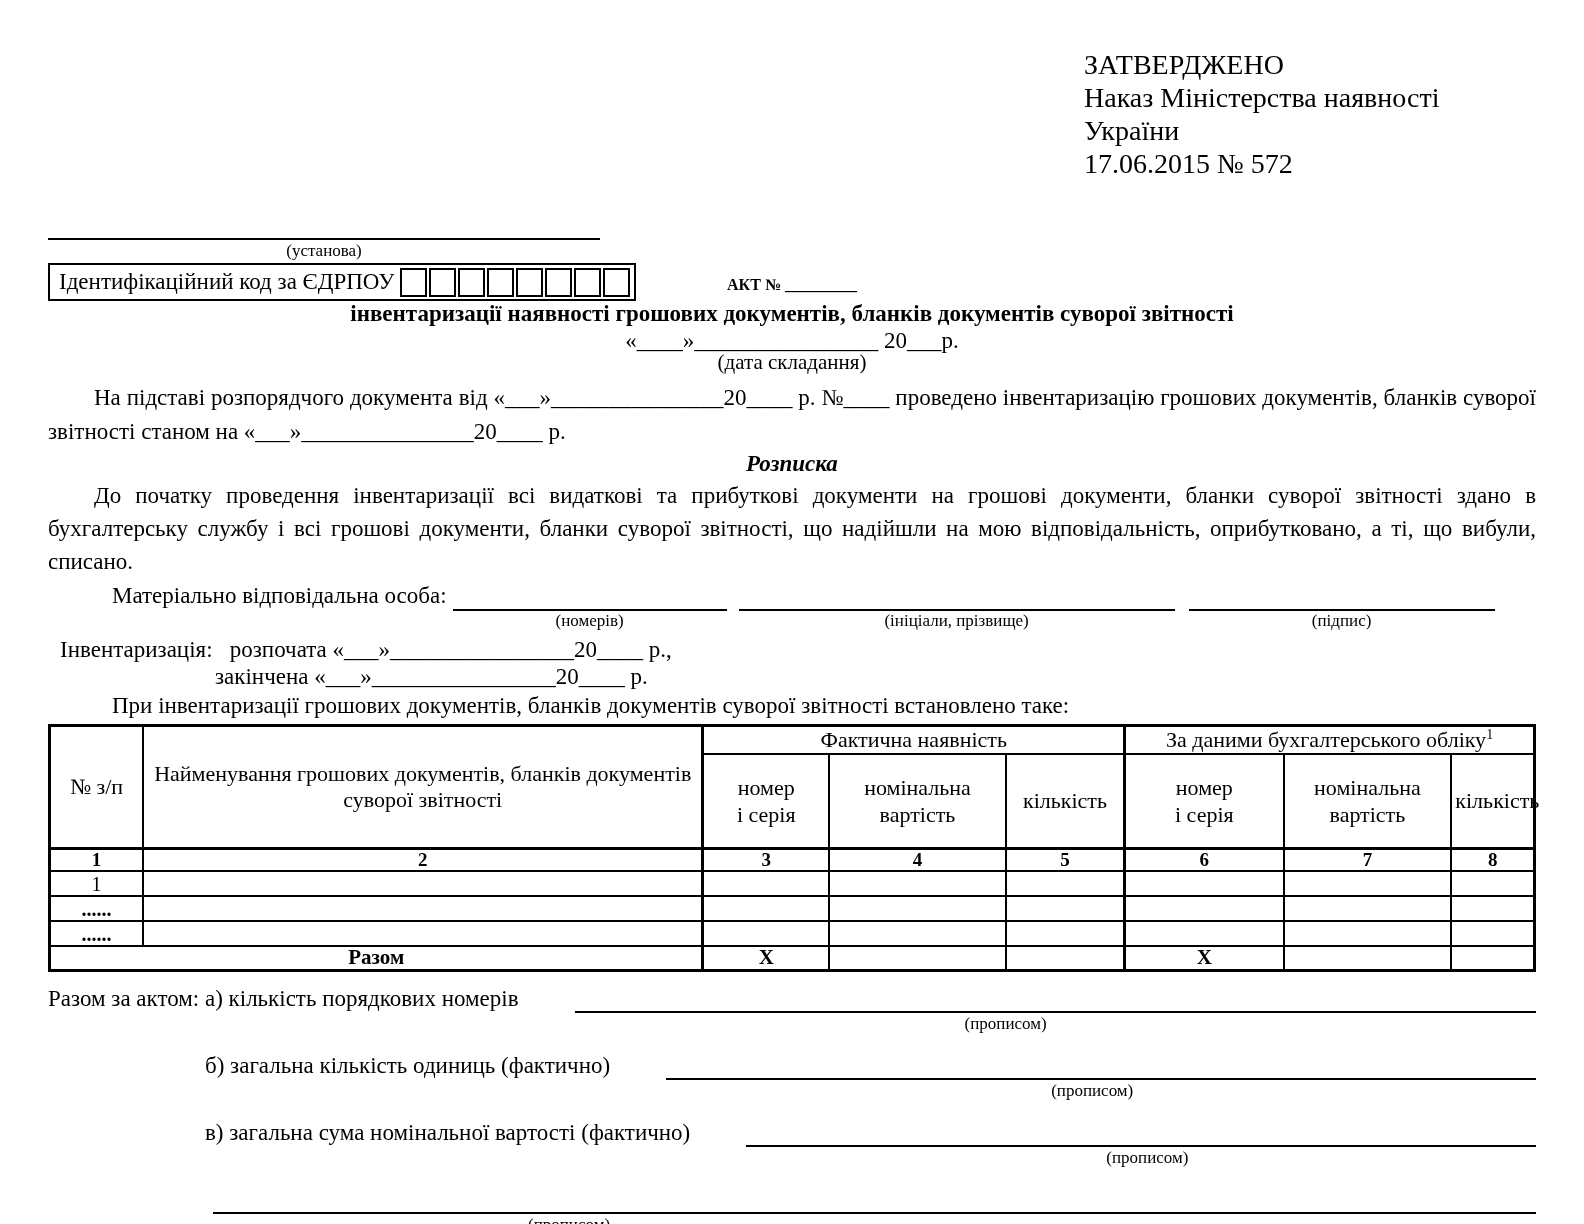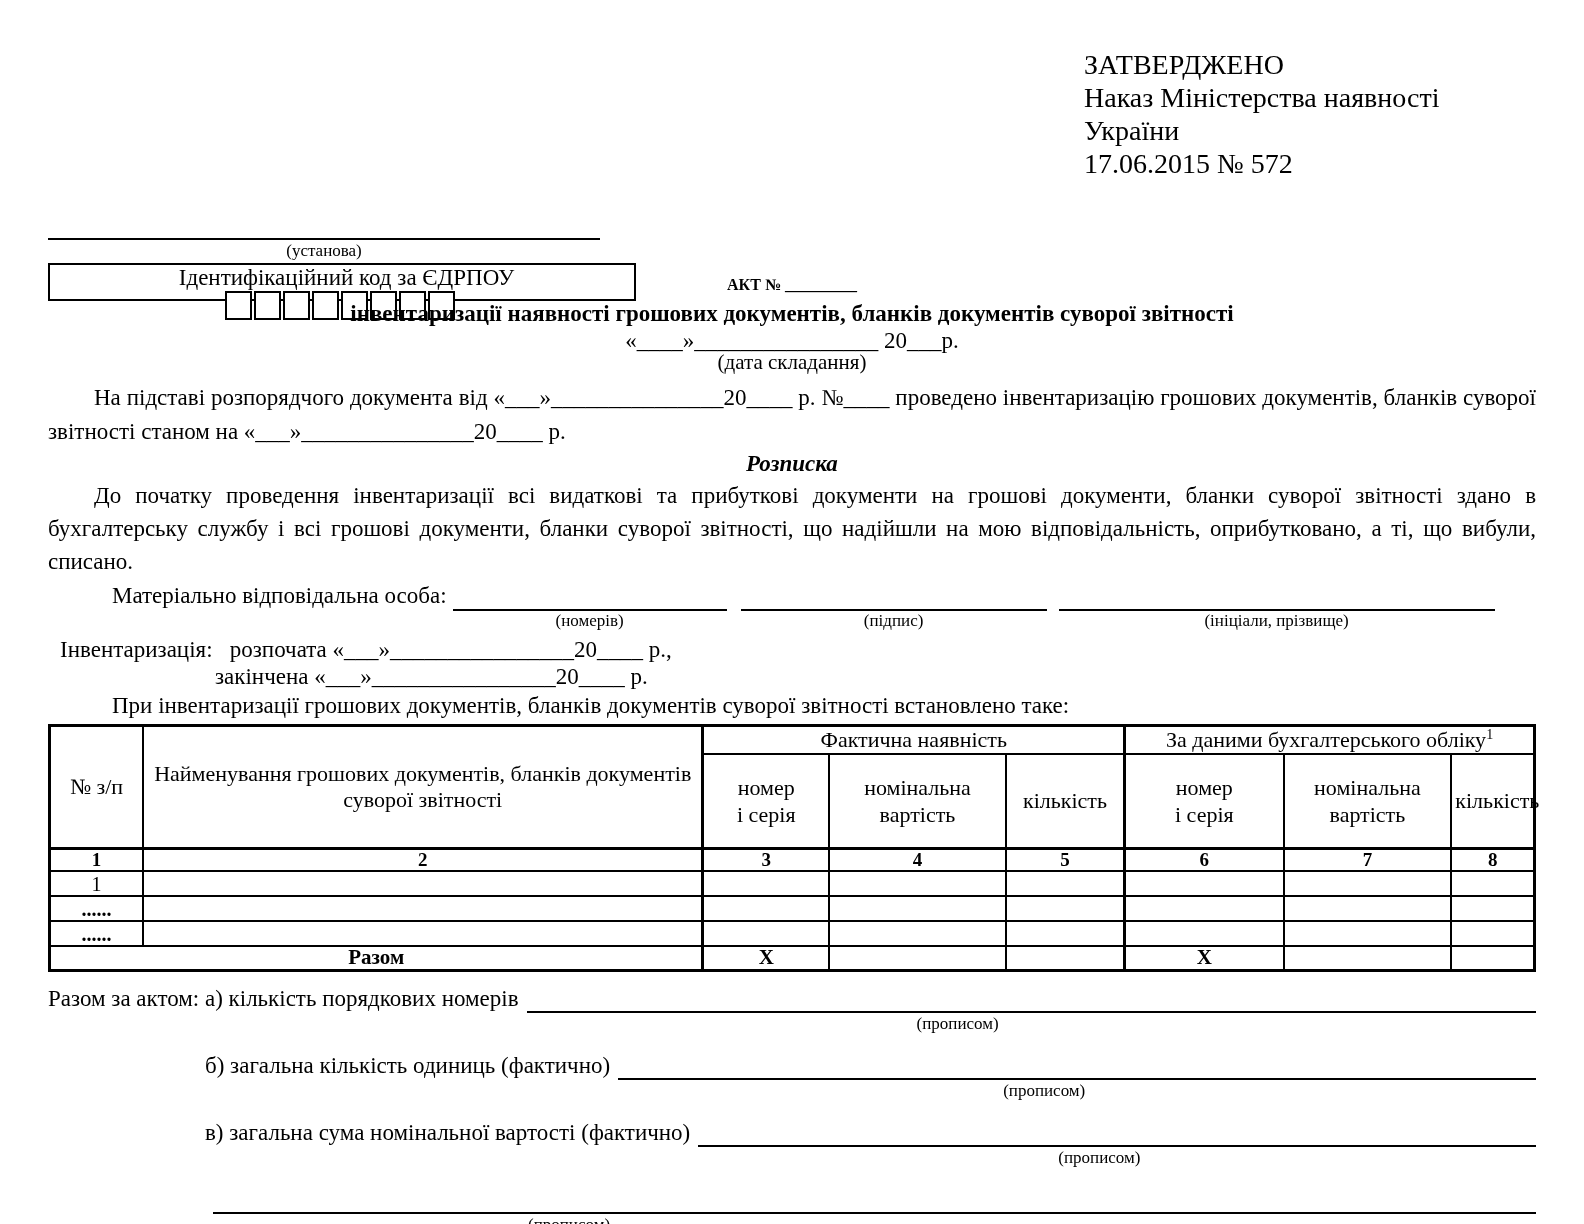--- a/index.html
+++ b/index.html
@@ -11,21 +11,21 @@
   }
   .page { padding: 48px 48px 0 48px; box-sizing: border-box; }
 
   
   .approved { width: 452px; margin-left: auto; font-size: 28px; line-height: 33px; text-align: left; }
 
   
   .ustanova { width: 552px; margin-top: 40px; }
   .ustanova-line { height: 18px; border-bottom: 2px solid #000; }
   .ustanova-label { text-align: center; font-size: 17px; line-height: 18px; margin-top: 2px; }
-  .edrpou { margin-top: 3px; width: 588px; height: 38px; border: 2px solid #000; box-sizing: border-box; display: flex; align-items: center; flex-direction: column; }
+  .edrpou { margin-top: 3px; width: 588px; height: 38px; border: 2px solid #000; box-sizing: border-box; display: flex; align-items: center; }
   .edrpou-label { flex: 1; padding-left: 9px; font-size: 23px; white-space: nowrap; }
   .edrpou-cells { display: flex; gap: 2px; padding-right: 4px; }
   .edrpou-cell { width: 27px; height: 29px; border: 2px solid #000; box-sizing: border-box; background: #fff; }
 
   
   .title-block { margin-top: -30px; text-align: center; }
   .title-act { font-weight: bold; font-size: 16px; line-height: 28px; }
   .title-sub { font-weight: bold; font-size: 23px; line-height: 27px; margin-top: 1px; }
   .title-date { font-size: 23px; line-height: 27px; }
   .title-date-label { font-size: 21px; line-height: 17px; }
@@ -57,21 +57,21 @@
   .group-row td { height: 27px; font-size: 22px; }
   .colhead-row td { height: 94px; font-size: 22px; white-space: pre-line; line-height: 27px; }
   .numbers-row td { border-top: 3px solid #000 !important; height: 23px; font-weight: bold; font-size: 19px; line-height: 20px; }
   .data-row td { height: 25px; font-size: 20px; line-height: 20px; }
   .data-row .dots { font-weight: bold; }
   .total-row td { height: 24px; font-weight: bold; font-size: 21px; line-height: 21px; }
   sup.fn { font-size: 14px; vertical-align: super; line-height: 0; }
 
   
   .act-totals { margin-top: 13px; }
-  .total-line { display: flex; align-items: flex-start; margin-bottom: 19px; }
+  .total-line { display: flex; align-items: flex-start; margin-bottom: 19px; gap: 48px; }
   .tl-text { white-space: nowrap; line-height: 28px; }
   .tl-field { flex: 1; margin-left: 8px; min-width: 0; }
   .tl-line { display: block; height: 26px; border-bottom: 2px solid #000; }
   .tl-label { display: block; width: max-content; font-size: 17px; line-height: 19px; margin-top: 1px; }
   .indent-b { padding-left: 157px; }
 </style>
 </head>
 <body>
 
 <div class="page">
@@ -107,21 +107,21 @@
     <div class="title-date">«____»________________ 20___р.</div>
     <div class="title-date-label">(дата складання)</div>
   </div>
 
   <p class="para basis-para">На підставі розпорядчого документа від «___»_______________20____ р. №____ проведено інвентаризацію грошових документів, бланків суворої звітності станом на «___»_______________20____ р.</p>
 
   <div class="receipt-heading">Розписка</div>
   <p class="para receipt-para">До початку проведення інвентаризації всі видаткові та прибуткові документи на грошові документи, бланки суворої звітності здано в бухгалтерську службу і всі грошові документи, бланки суворої звітності, що надійшли на мою відповідальність, оприбутковано, а ті, що вибули, списано.</p>
 
   <div class="mvo-row">
-    <span>Матеріально відповідальна особа:</span><span class="field f-posada"><span class="field-line"></span><span class="field-label">(номерів)</span></span><span class="field f-pidpys"><span class="field-line"></span><span class="field-label">(підпис)</span></span><span class="field f-pib"><span class="field-line"></span><span class="field-label">(ініціали, прізвище)</span></span>
+    <span>Матеріально відповідальна особа:</span><span class="field f-posada"><span class="field-line"></span><span class="field-label">(номерів)</span></span><span class="field f-pib"><span class="field-line"></span><span class="field-label">(ініціали, прізвище)</span></span><span class="field f-pidpys"><span class="field-line"></span><span class="field-label">(підпис)</span></span>
   </div>
 
   <div class="inv-line1">Інвентаризація:   розпочата «___»________________20____ р.,</div>
   <div class="inv-line2">закінчена «___»________________20____ р.</div>
   <div class="inv-statement">При інвентаризації грошових документів, бланків документів суворої звітності встановлено таке:</div>
 
   <table class="inv">
     <colgroup>
       <col style="width:6.3%">
         <col style="width:37.7%">

